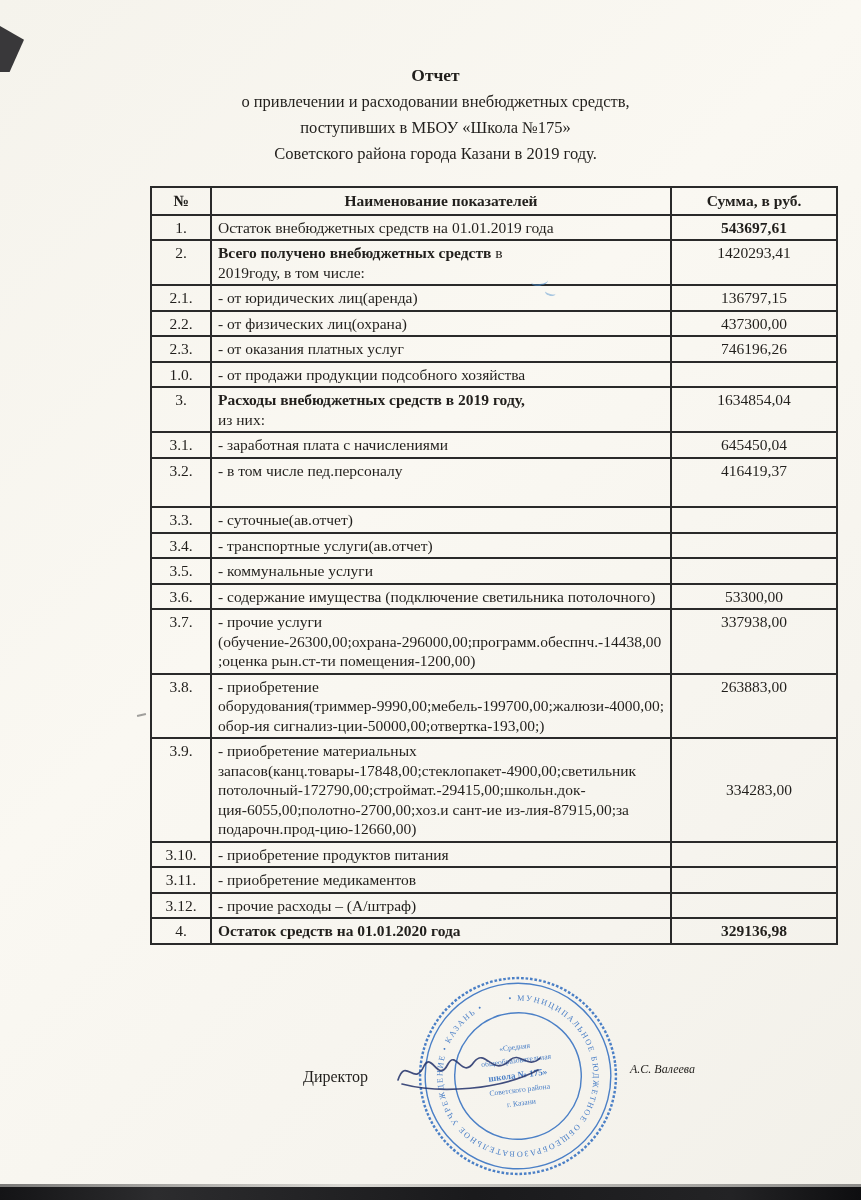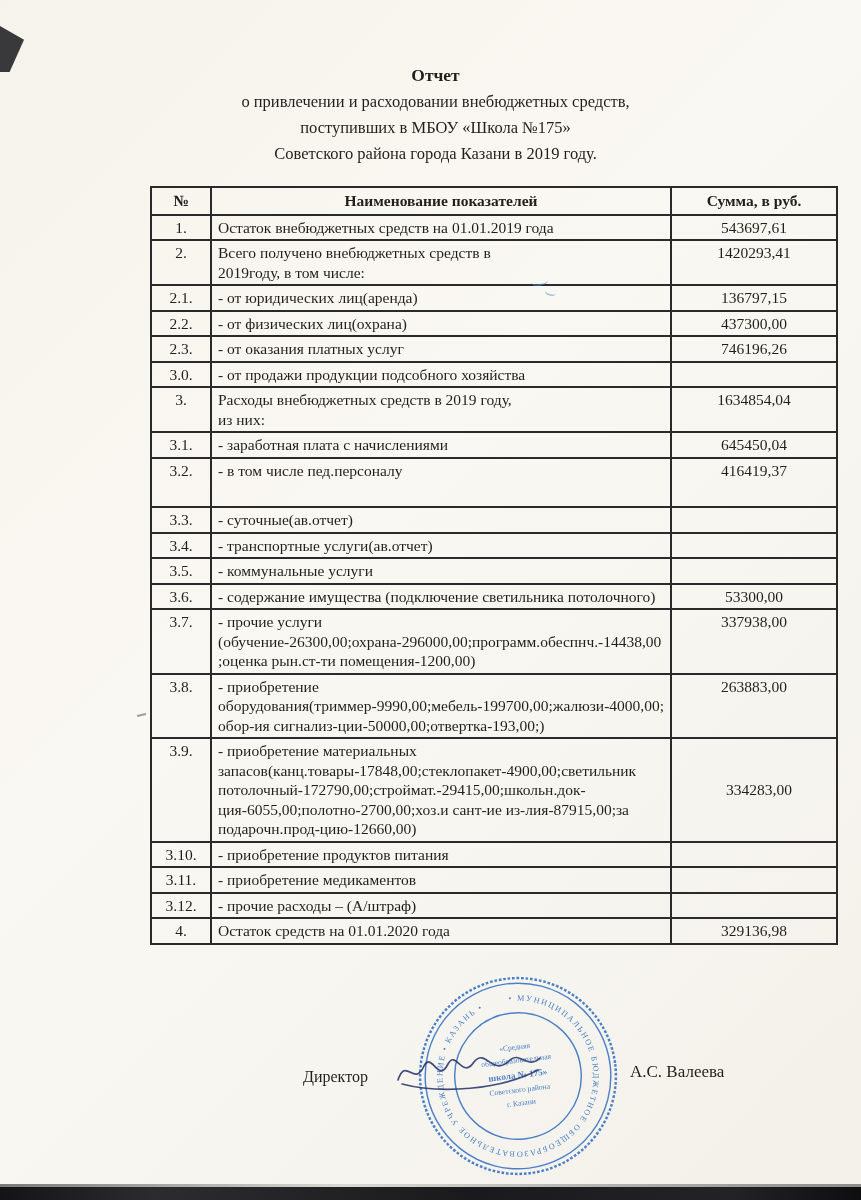--- a/index.html
+++ b/index.html
@@ -32,26 +32,26 @@
     border:2px solid var(--border,#2a2a2a);
     padding:2px 6px;vertical-align:top;
   }
   .report thead th{font-weight:bold;text-align:center;padding:3px 4px;}
   .col-num{width:60px;}
   .col-name{width:460px;}
   .col-sum{width:166px;}
   .c-num{text-align:center;}
   .c-name{text-align:left;padding-left:9px;overflow-wrap:break-word;}
   .c-sum{text-align:center;}
-  .b{font-weight:normal;}
+  .b{font-weight:bold;}
   tr.tall td{padding-bottom:26px;}
   td.vmid{vertical-align:middle;padding-left:16px;}
   
   .director-label{position:absolute;left:303px;top:1068px;font-size:16px;}
-  .signer-name{position:absolute;left:630px;top:1062px;font-size:17px;}
+  .signer-name{position:absolute;left:630px;top:1062px;font-size:12px;font-style:italic;}
   .signature{position:absolute;left:392px;top:1048px;width:152px;height:50px;z-index:4;}
   .signature path{stroke:var(--signature-ink,#27356d);fill:none;stroke-width:1.7;stroke-linecap:round;opacity:.88;}
   
   .stamp{position:absolute;left:412px;top:974px;width:212px;height:204px;transform:rotate(-7deg);opacity:.85;z-index:3;}
   .stamp .st{stroke:var(--stamp-blue,#2e6cc0);fill:none;}
   .stamp text{fill:var(--stamp-blue,#2e6cc0);font-family:"Liberation Serif",serif;}
   .ring-text{font-size:8px;letter-spacing:1.6px;}
   .ctr-s{font-size:7.5px;}
   .ctr-m{font-size:9px;font-weight:bold;}
   
@@ -113,21 +113,21 @@
           <td class="c-num">2.2.</td>
           <td class="c-name"><span>- от физических лиц(охрана)</span></td>
           <td class="c-sum">437300,00</td>
         </tr>
         <tr>
           <td class="c-num">2.3.</td>
           <td class="c-name"><span>- от оказания платных услуг</span></td>
           <td class="c-sum">746196,26</td>
         </tr>
         <tr>
-          <td class="c-num">3.0.</td>
+          <td class="c-num">1.0.</td>
           <td class="c-name"><span>- от продажи продукции подсобного хозяйства</span></td>
           <td class="c-sum"></td>
         </tr>
         <tr>
           <td class="c-num">3.</td>
           <td class="c-name"><span class="b">Расходы внебюджетных средств в 2019 году,</span><br><span>из них:</span></td>
           <td class="c-sum">1634854,04</td>
         </tr>
         <tr>
           <td class="c-num">3.1.</td>

